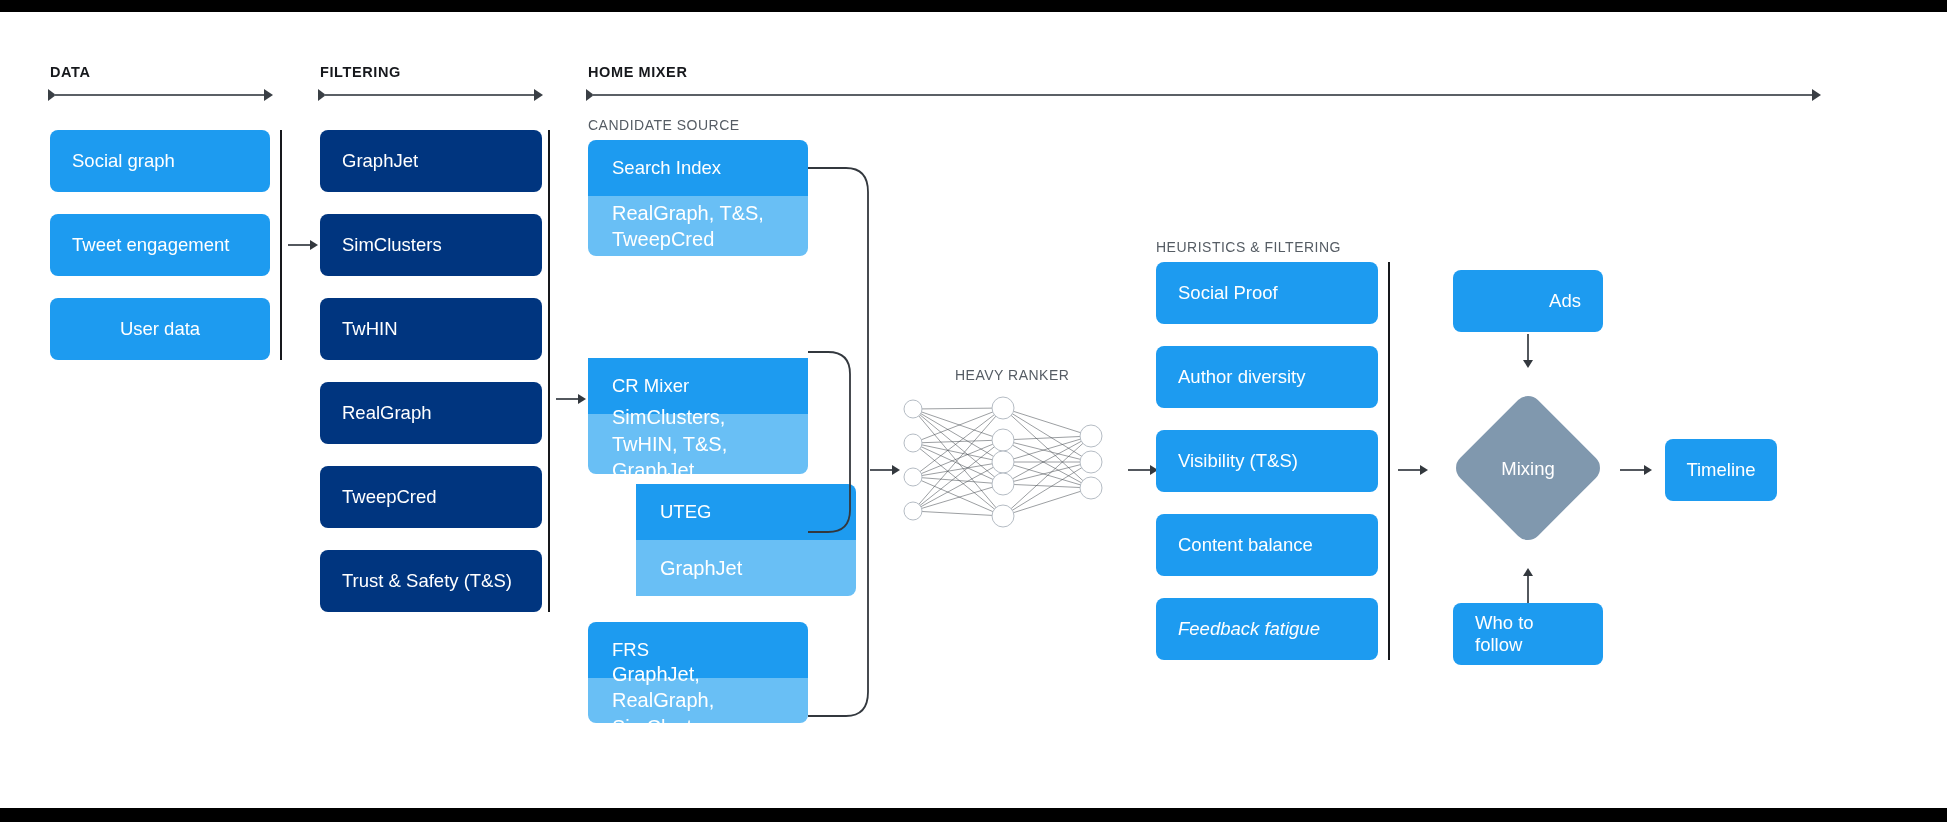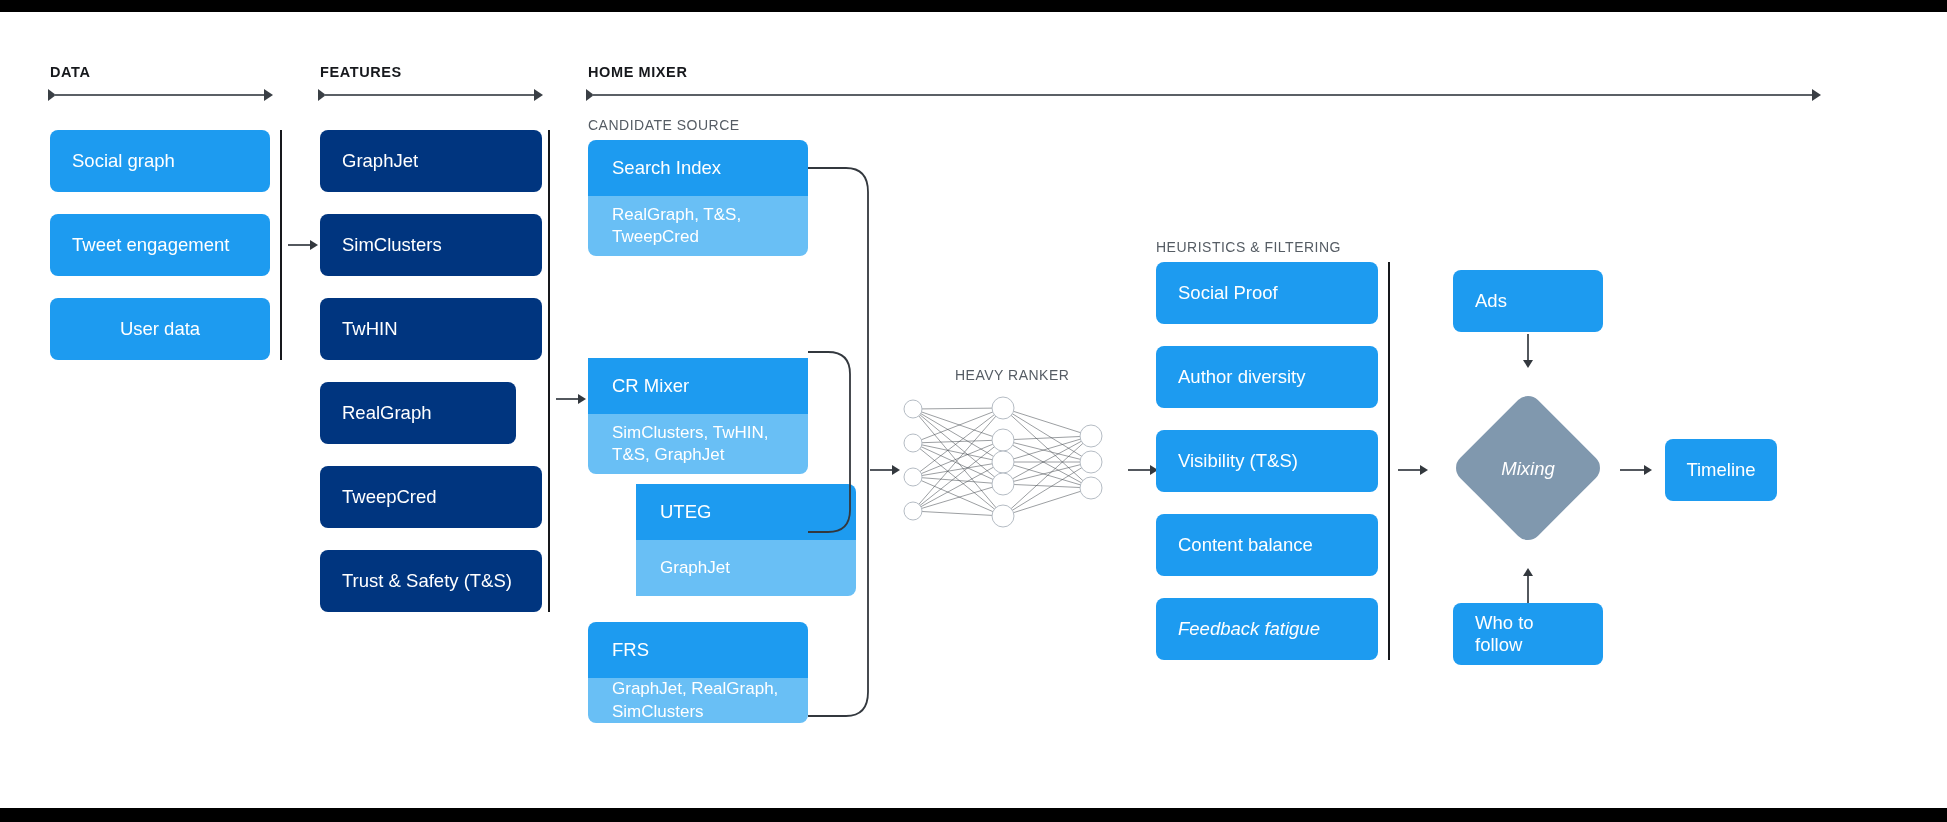--- a/index.html
+++ b/index.html
@@ -9,48 +9,48 @@
   .sub-title{position:absolute;font-size:14px;letter-spacing:.5px;color:#555c64;white-space:nowrap;}
   .axis{position:absolute;height:14px;}
   .axis .bar{position:absolute;left:6px;right:7px;top:6px;height:2px;background:#5b6066;}
   .axis .head-l{position:absolute;left:0;top:1px;width:0;height:0;border-top:6px solid transparent;border-bottom:6px solid transparent;border-left:8px solid #3a3f45;}
   .axis .head-r{position:absolute;right:0;top:1px;width:0;height:0;border-top:6px solid transparent;border-bottom:6px solid transparent;border-left:9px solid #3a3f45;}
   .box{position:absolute;border-radius:8px;display:flex;align-items:center;box-sizing:border-box;padding:0 22px;color:#fff;font-size:18.5px;}
   .box.navy{background:#00357f;}
   .box.blue{background:#1d9bf0;}
   .cs-group{position:absolute;border-radius:8px;overflow:hidden;width:220px;}
   .cs-head{background:#1d9bf0;color:#fff;font-size:18.5px;display:flex;align-items:center;padding:0 24px;box-sizing:border-box;}
-  .cs-body{background:#69bff5;color:#fff;font-size:17px;line-height:1.32;display:flex;align-items:center;padding:0 24px;box-sizing:border-box;}
+  .cs-body{background:#69bff5;color:#fff;font-size:20px;line-height:1.32;display:flex;align-items:center;padding:0 24px;box-sizing:border-box;}
   .vdiv{position:absolute;width:2px;background:#16181c;}
   .arrow-s{position:absolute;height:10px;}
   .arrow-s .ln{position:absolute;left:0;right:7px;top:4px;height:1.7px;background:#53585e;}
   .arrow-s .hd{position:absolute;right:0;top:0;width:0;height:0;border-top:5px solid transparent;border-bottom:5px solid transparent;border-left:8px solid #33383e;}
   .arrow-v{position:absolute;width:10px;}
   .arrow-v .ln{position:absolute;top:0;bottom:7px;left:4px;width:1.7px;background:#53585e;}
   .arrow-v .hd{position:absolute;bottom:0;left:0;width:0;height:0;border-left:5px solid transparent;border-right:5px solid transparent;border-top:8px solid #33383e;}
   .arrow-vu{position:absolute;width:10px;}
   .arrow-vu .ln{position:absolute;bottom:0;top:7px;left:4px;width:1.7px;background:#53585e;}
   .arrow-vu .hd{position:absolute;top:0;left:0;width:0;height:0;border-left:5px solid transparent;border-right:5px solid transparent;border-bottom:8px solid #33383e;}
   .diamond{position:absolute;background:#8098ae;border-radius:14px;transform:rotate(45deg);}
-  .diamond-lbl{position:absolute;color:#fff;font-size:18.5px;text-align:center;font-style:italic;}
+  .diamond-lbl{position:absolute;color:#fff;font-size:18.5px;text-align:center;}
   svg{position:absolute;overflow:visible;}
 </style>
 </head>
 <body>
 
 <div id="canvas">
 
   <div class="sec-title" style="left:50px;top:52px;">DATA</div>
   <div class="axis" style="left:48px;top:76px;width:225px;">
     <div class="head-l"></div>
     <div class="bar"></div>
     <div class="head-r"></div>
   </div>
 
-  <div class="sec-title" style="left:320px;top:52px;">FEATURES</div>
+  <div class="sec-title" style="left:320px;top:52px;">FILTERING</div>
   <div class="axis" style="left:318px;top:76px;width:225px;">
     <div class="head-l"></div>
     <div class="bar"></div>
     <div class="head-r"></div>
   </div>
 
   <div class="sec-title" style="left:588px;top:52px;">HOME MIXER</div>
   <div class="axis" style="left:586px;top:76px;width:1235px;">
     <div class="head-l"></div>
     <div class="bar"></div>
@@ -75,21 +75,21 @@
 
   <div class="box navy" style="left:320px;top:118px;width:222px;height:62px;">
     <span>GraphJet</span>
   </div>
   <div class="box navy" style="left:320px;top:202px;width:222px;height:62px;">
     <span>SimClusters</span>
   </div>
   <div class="box navy" style="left:320px;top:286px;width:222px;height:62px;">
     <span>TwHIN</span>
   </div>
-  <div class="box navy" style="left:320px;top:370px;width:196px;height:62px;">
+  <div class="box navy" style="left:320px;top:370px;width:222px;height:62px;">
     <span>RealGraph</span>
   </div>
   <div class="box navy" style="left:320px;top:454px;width:222px;height:62px;">
     <span>TweepCred</span>
   </div>
   <div class="box navy" style="left:320px;top:538px;width:222px;height:62px;">
     <span>Trust &amp; Safety (T&amp;S)</span>
   </div>
 
   <div class="vdiv" style="left:548px;top:118px;height:482px;"></div>
@@ -206,21 +206,21 @@
   <div class="box blue" style="left:1156px;top:586px;width:222px;height:62px;font-style:italic;">
     <span>Feedback fatigue</span>
   </div>
 
   <div class="vdiv" style="left:1388px;top:250px;height:398px;"></div>
   <div class="arrow-s" style="left:1398px;top:453px;width:30px;">
     <div class="ln"></div>
     <div class="hd"></div>
   </div>
 
-  <div class="box blue" style="left:1453px;top:258px;width:150px;height:62px;justify-content:flex-start;">
+  <div class="box blue" style="left:1453px;top:258px;width:150px;height:62px;justify-content:flex-end;">
     <span>Ads</span>
   </div>
   <div class="arrow-v" style="left:1523px;top:322px;height:34px;">
     <div class="ln"></div>
     <div class="hd"></div>
   </div>
 
   <div class="diamond" style="left:1473px;top:401px;width:110px;height:110px;"></div>
   <div class="diamond-lbl" style="left:1453px;top:446px;width:150px;">Mixing</div>
 

